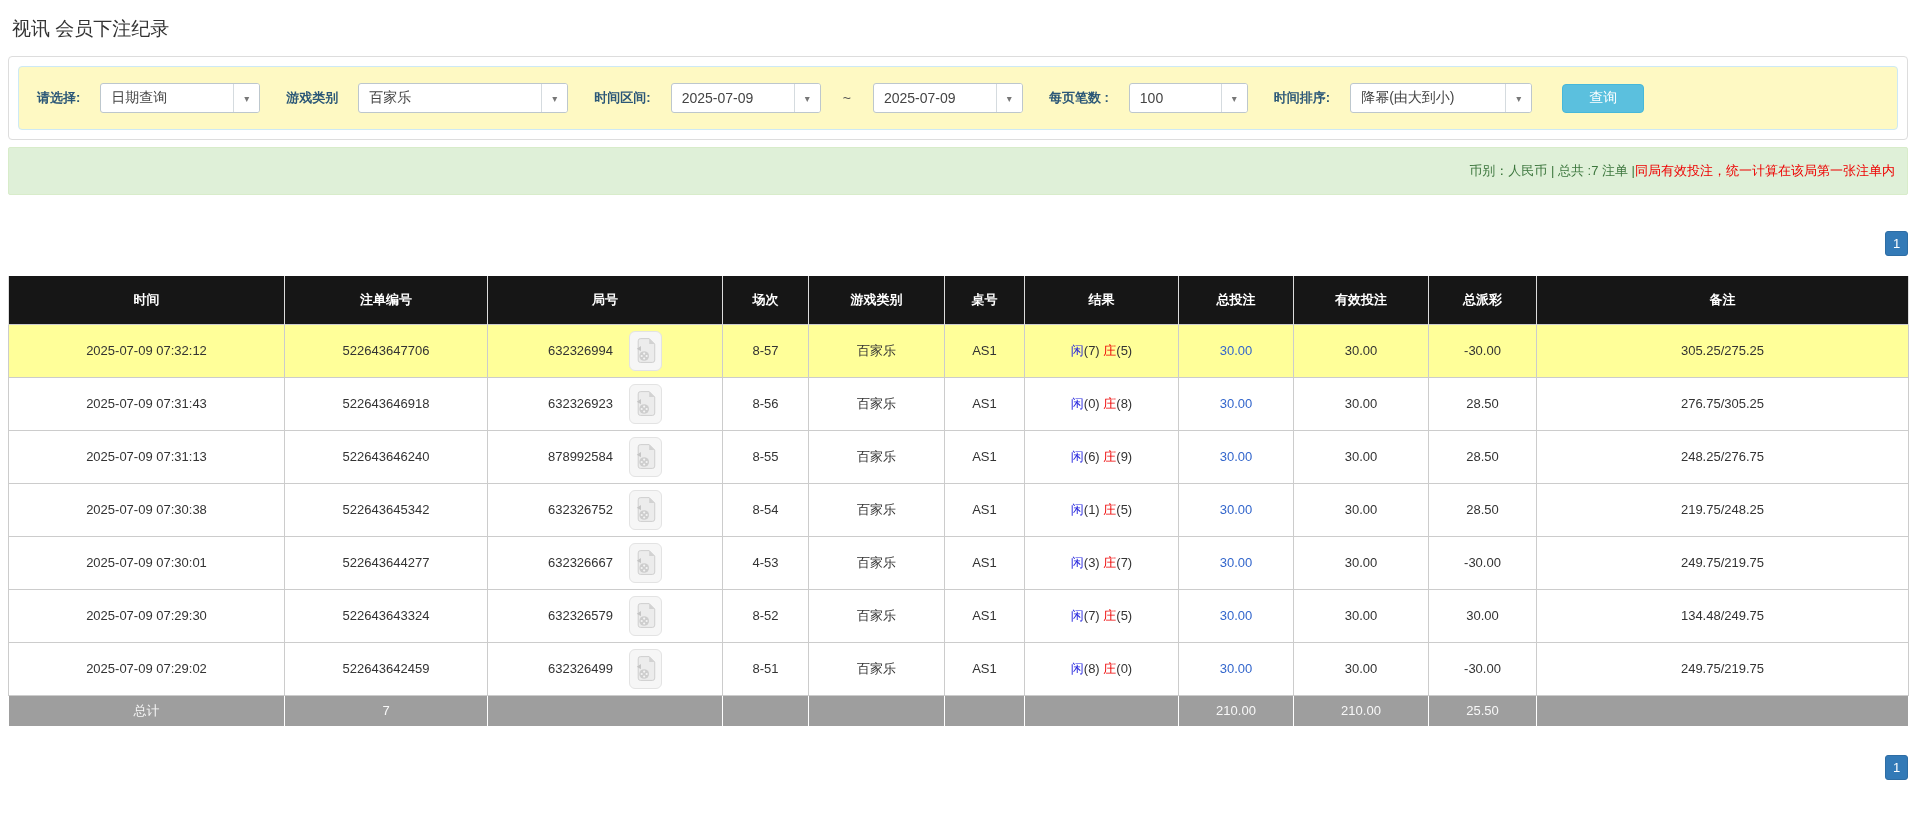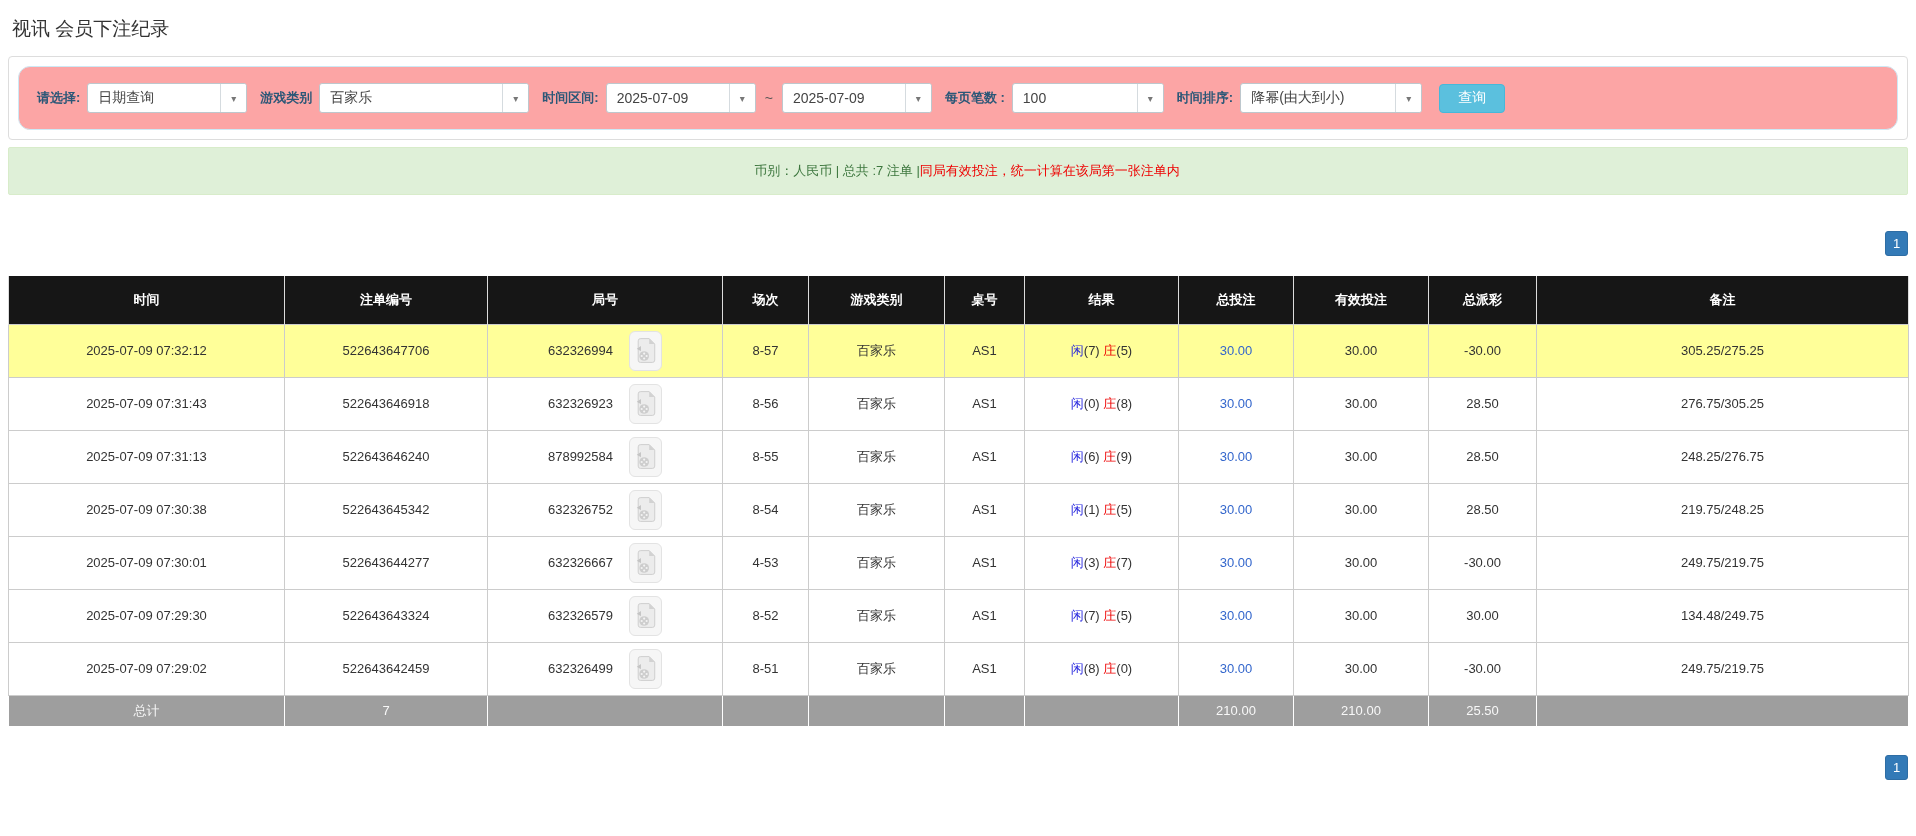--- a/index.html
+++ b/index.html
@@ -5,36 +5,36 @@
   * { box-sizing: border-box; margin: 0; padding: 0; }
   html,body { width: 1916px; height: 836px; background: #fff;
     font-family: "Liberation Sans", "DejaVu Sans", sans-serif; color: #333; }
   body { padding: 8px; overflow: hidden; }
 
   
   .page-title { font-size: 19px; font-weight: 400; color: #333; margin: 8px 0 14px 4px; }
 
   
   .filter-container { border: 1px solid #ddd; border-radius: 4px; padding: 9px; background:#fff; }
-  .filter-bar { background: #fca5a5; border: 1px solid #cde9f5; border-radius: 12px;
-    padding: 16px 12px; display: flex; align-items: center; gap: 7px; }
+  .filter-bar { background: #fef9c3; border: 1px solid #cde9f5; border-radius: 4px;
+    padding: 16px 12px; display: flex; align-items: center; gap: 20px; }
   .f-label { font-size: 13px; font-weight: bold; color: #2b5777; white-space: nowrap; margin-left: 6px; }
   .combo { background: #fff; border: 1px solid #bdc7cd; border-radius: 3px; height: 30px;
     display: inline-flex; align-items: stretch; overflow: hidden; }
   .combo .combo-text { font-size: 14px; color: #444; padding: 0 10px; display: flex; align-items: center; flex: 1; }
   .combo .combo-caret { width: 26px; border-left: 1px solid #d5dbdf; display: flex;
     align-items: center; justify-content: center; color: #777; font-size: 10px; background:#fff; }
-  .w160 { width: 160px; } .w210 { width: 210px; } .w150 { width: 150px; } .w140 { width: 152px; } .w215 { width: 182px; }
+  .w160 { width: 160px; } .w210 { width: 210px; } .w150 { width: 150px; } .w140 { width: 119px; } .w215 { width: 182px; }
   .tilde { color: #555; font-size: 14px; padding: 0 2px; }
   .search-btn { background: #5bc0de; border: 1px solid #46b8da; color: #fff; font-size: 14px;
-    border-radius: 4px; height: 29px; padding: 0 18px; margin-left: 10px; cursor: pointer; }
+    border-radius: 4px; height: 29px; padding: 0 26px; margin-left: 10px; cursor: pointer; }
 
   
   .summary-bar { margin-top: 7px; background: #dff0d8; border: 1px solid #d8ecca; border-radius: 2px;
-    padding: 14px 12px 14px 30px; display: flex; align-items: center; justify-content: center; }
+    padding: 14px 12px 14px 30px; display: flex; align-items: center; justify-content: flex-end; }
   .summary-left { font-size: 13px; color: #3c763d; }
   .summary-right { font-size: 13px; color: #ee0000; }
 
   
   .pager-row { display: flex; justify-content: flex-end; }
   .pager-top { margin: 36px 0 20px 0; }
   .pager-bottom { margin-top: 28px; }
   .page-btn { min-width: 23px; height: 25px; background: #337ab7; border: 1px solid #2e6da4;
     color: #fff; font-size: 13px; border-radius: 3px; cursor: pointer; padding: 0 6px; }
 

